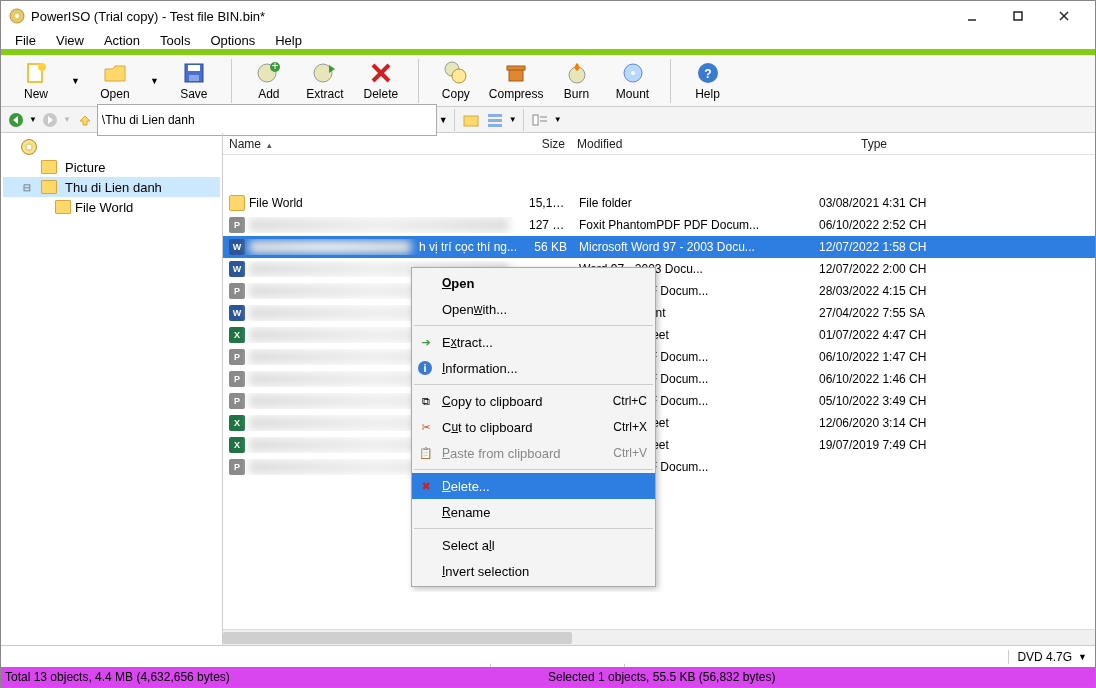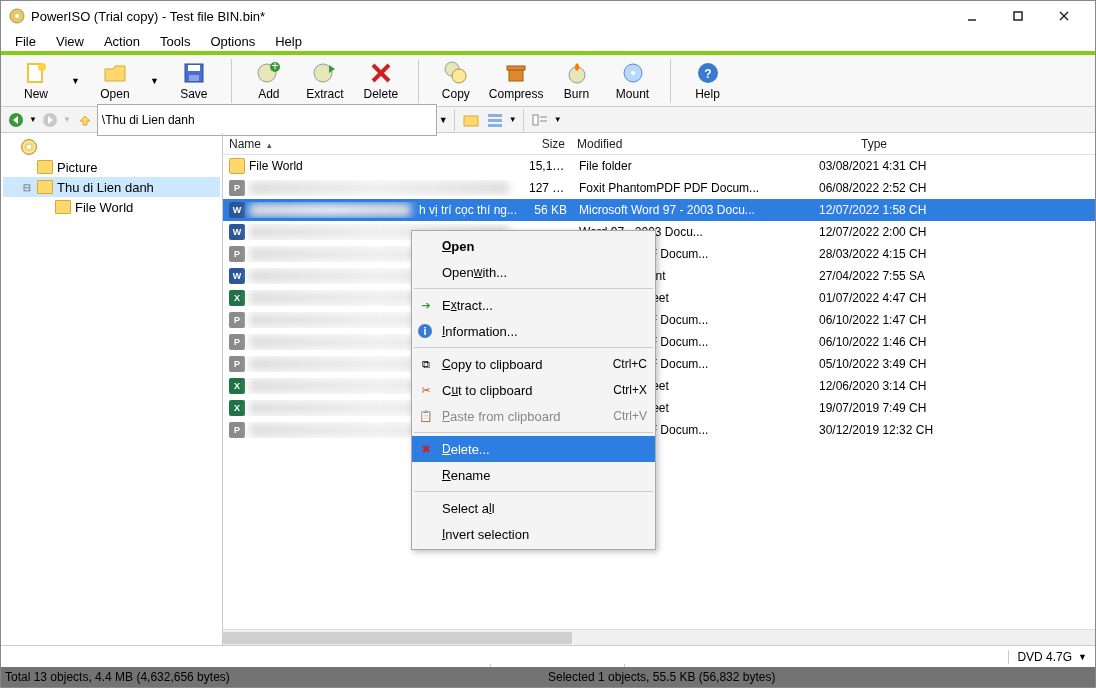--- a/index.html
+++ b/index.html
@@ -1,44 +1,44 @@
 <!DOCTYPE html>
 <html><head>
 <meta charset="utf-8">
 <style>
 * { margin: 0; padding: 0; box-sizing: border-box; font-family: "Segoe UI", Tahoma, sans-serif; font-size: 12px; }
 body { background: #fff; width: 1096px; height: 688px; overflow: hidden; display: flex; flex-direction: column; border: 1px solid #888; }
 .titlebar { height: 30px; display: flex; align-items: center; padding: 0 8px; background: #fff; }
 .titlebar .icon { width: 16px; height: 16px; margin-right: 6px; }
 .titlebar .title { flex: 1; font-size: 13px; }
 .titlebar .winbtn { width: 46px; height: 30px; display: flex; align-items: center; justify-content: center; }
-.menubar { height: 24px; display: flex; align-items: center; padding: 0 4px; border-bottom: 4px solid #84cc16; }
+.menubar { height: 24px; display: flex; align-items: center; padding: 0 4px; border-bottom: 6px solid #84cc16; }
 .menubar .menuitem { padding: 2px 10px; font-size: 13px; }
 .toolbar { height: 52px; display: flex; align-items: center; padding: 2px 8px; background: #f8f8f8; border-bottom: 1px solid #ccc; gap: 4px; }
 .toolbar .group { display: flex; align-items: center; gap: 2px; }
 .toolbar .tbtn { display: flex; flex-direction: column; align-items: center; min-width: 54px; padding: 2px 4px; }
 .toolbar .tbtn .ticon { width: 24px; height: 24px; }
 .toolbar .tbtn .tlabel { font-size: 12px; margin-top: 2px; }
 .toolbar .dropdown-arrow { font-size: 9px; padding: 0 6px; align-self: center; }
 .toolbar .sep { width: 1px; height: 44px; background: #ccc; margin: 0 6px; }
 .navbar { height: 26px; display: flex; align-items: center; padding: 2px 4px; background: #f4f4f4; border-bottom: 1px solid #ccc; gap: 2px; }
 .navbar .nbtn { width: 22px; height: 22px; display: flex; align-items: center; justify-content: center; }
 .navbar input { flex: 0 0 340px; height: 32px; border: 1px solid #aaa; padding: 12px 4px; font-size: 12px; }
 .navbar .vsep { width: 1px; height: 22px; background: #ccc; margin: 0 4px; }
 .main { flex: 1; display: flex; overflow: hidden; }
 .tree { width: 222px; border-right: 1px solid #ccc; padding: 4px 2px; overflow: auto; }
 .tree .node { display: flex; align-items: center; height: 20px; padding: 0 2px; gap: 4px; }
 .tree .node.sel { background: #cce8ff; }
 .tree .twisty { width: 12px; text-align: center; font-size: 10px; color: #666; }
 .tree .folder-icon { width: 16px; height: 14px; background: #ffd86b; border: 1px solid #d8a93a; border-radius: 1px; }
 .tree .cd-icon { width:16px;height:16px;border-radius:50%;background:radial-gradient(circle,#fff 25%,#e6c96b 26%,#ffe89a 55%,#cfa83a 100%);border:1px solid #b59330; }
 .tree .label { font-size: 13px; }
-.tree .indent1 { padding-left: 18px; }
+.tree .indent1 { padding-left: 18px; gap: 8px; }
 .tree .indent2 { padding-left: 36px; }
-.files { flex: 1; display: flex; flex-direction: column; position: relative; }
+.files { flex: 1; display: flex; flex-direction: column; position: relative; gap: 37px; }
 .files .cols { display: flex; height: 22px; border-bottom: 1px solid #e0e0e0; align-items: center; font-size: 13px; color: #222; }
 .files .col { padding: 0 6px; }
 .files .col.name { width: 300px; }
 .files .col.size { width: 48px; text-align: right; }
 .files .col.type { width: 240px; }
 .files .col.mod { flex: 1; }
 .files .sort-arrow { font-size: 9px; margin-left: 6px; color: #555; }
 .files .body { flex: 1; overflow: auto; position: relative; }
 .files .row { display: flex; height: 22px; align-items: center; font-size: 13px; }
 .files .row.sel { background: #2e7de0; color: #fff; }
@@ -58,21 +58,21 @@
 .ctxmenu .citem.hover { background:#2e7de0; color:#fff; }
 .ctxmenu .citem.disabled { color:#888; }
 .ctxmenu .citem .shortcut { margin-left:auto; font-size:12px; }
 .ctxmenu .citem .cicon { position:absolute; left:6px; width:16px; height:16px; display:flex; align-items:center; justify-content:center; font-size:11px; }
 .ctxmenu .csep { height:1px; background:#ccc; margin:3px 2px; }
 .ctxmenu .bold { font-weight:bold; }
 .statusbar1 { height:22px; display:flex; align-items:center; border-top:1px solid #ccc; background:#fff; }
 .statusbar1 .cell { padding:0 12px; border-right:1px solid #ccc; font-size:12px; height:100%; display:flex; align-items:center;margin-top:36px; }
 .statusbar1 .spacer { flex:1; }
 .statusbar1 .ddcell { border-left:1px solid #ccc; padding:0 8px; display:flex; align-items:center; gap:6px; }
-.statusbar2 { height:20px; display:flex; align-items:center; background:#737373; font-size:12px; padding:0 4px; }
+.statusbar2 { height:20px; display:flex; align-items:center; background:#d946ef; font-size:12px; padding:0 4px; }
 .statusbar2 .half { width:50%; }
 .scrollbar-h { height:16px; background:#f0f0f0; border-top:1px solid #ddd; position:relative; }
 .scrollbar-h .thumb { position:absolute; left:0; top:2px; height:12px; width:40%; background:#cfcfcf; border-radius:2px; }
 u { text-decoration: underline; }
 </style>
 </head>
 <body>
 
 <div class="titlebar">
   <svg class="icon" viewBox="0 0 16 16">
@@ -289,21 +289,21 @@
           <div class="cell mod">03/08/2021 4:31 CH</div>
         </div>
         <div class="row">
           <div class="cell name">
             <span class="fi pdf">P</span>
             <span class="blur">&nbsp;</span>
             <span></span>
           </div>
           <div class="cell size">127 KB</div>
           <div class="cell type">Foxit PhantomPDF PDF Docum...</div>
-          <div class="cell mod">06/08/2022 2:52 CH</div>
+          <div class="cell mod">06/10/2022 2:52 CH</div>
         </div>
         <div class="row sel">
           <div class="cell name">
             <span class="fi doc">W</span>
             <span class="blur">&nbsp;</span>
             <span>h vị trí cọc thí ng...</span>
           </div>
           <div class="cell size">56 KB</div>
           <div class="cell type">Microsoft Word 97 - 2003 Docu...</div>
           <div class="cell mod">12/07/2022 1:58 CH</div>
@@ -399,21 +399,20 @@
           <div class="cell mod">19/07/2019 7:49 CH</div>
         </div>
         <div class="row">
           <div class="cell name">
             <span class="fi pdf">P</span>
             <span class="blur">&nbsp;</span>
             <span></span>
           </div>
           <div class="cell size"></div>
           <div class="cell type">ntomPDF PDF Docum...</div>
-          <div class="cell mod">30/12/2019 12:32 CH</div>
         </div>
         <div class="ctxmenu">
         <div class="citem bold"><u>O</u>pen</div>
         <div class="citem">Open <u>w</u>ith...</div>
         <div class="csep"></div>
         <div class="citem"><span class="cicon" style="color:#3a9a3a">➔</span>E<u>x</u>tract...</div>
         <div class="citem"><span class="cicon" style="background:#3a7acf;color:#fff;border-radius:50%;width:14px;height:14px;font-weight:bold">i</span><u>I</u>nformation...</div>
         <div class="csep"></div>
         <div class="citem"><span class="cicon">⧉</span><u>C</u>opy to clipboard<span class="shortcut">Ctrl+C</span></div>
         <div class="citem"><span class="cicon" style="color:#cc5522">✂</span>C<u>u</u>t to clipboard<span class="shortcut">Ctrl+X</span></div>

